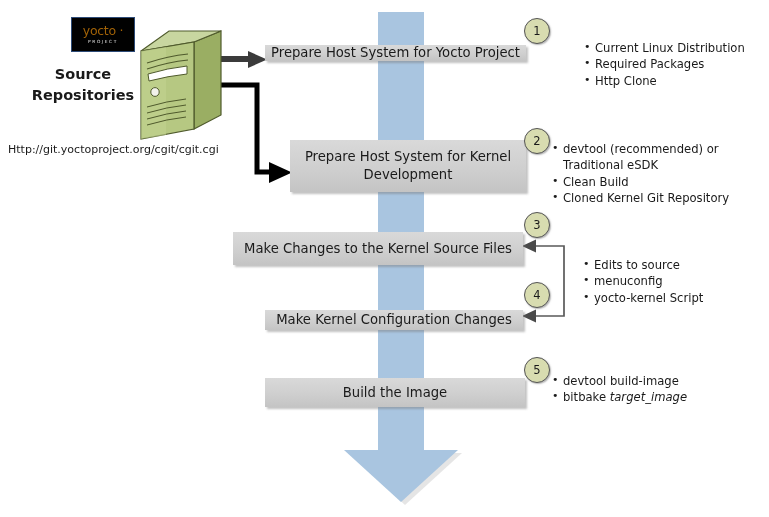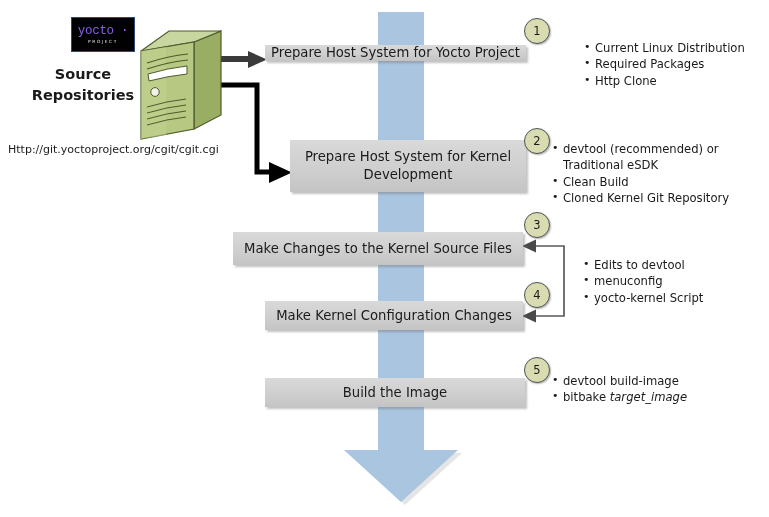--- a/index.html
+++ b/index.html
@@ -117,25 +117,24 @@
     height: 33px;
     background: #010101;
     border: 1.6px solid #2d4b78;
     display: flex;
     flex-direction: column;
     align-items: center;
     justify-content: center;
     z-index: 4;
   }
   .yocto-word {
-    color: #8b5cf6;
+    color: #a16207;
     font-size: 12.5px;
     letter-spacing: -0.3px;
     line-height: 1;
-    font-family: Liberation Mono, monospace;
   }
   .yocto-sub {
     color: #e8e8e8;
     font-size: 4.3px;
     letter-spacing: 1.6px;
     margin-top: 2px;
     line-height: 1;
   }
 
   
@@ -262,30 +261,30 @@
     </ul>
   </div>
 
   <div class="pbox" style="left:233px; top:232px; width:290px; height:33px;">
     <span>Make Changes to the Kernel Source Files</span>
   </div>
   <div class="step-circle" style="left:524px; top:212px;">
     <span>3</span>
   </div>
 
-  <div class="pbox" style="left:265px; top:301px; width:258px; height:29px;">
+  <div class="pbox" style="left:265px; top:310px; width:258px; height:20px;">
     <span>Make Kernel Configuration Changes</span>
   </div>
   <div class="step-circle" style="left:524px; top:282px;">
     <span>4</span>
   </div>
 
   <div class="bullets" style="left:583px; top:257px; width:180px;">
     <ul>
-      <li>Edits to devtool</li>
+      <li>Edits to source</li>
       <li>menuconfig</li>
       <li>yocto-kernel Script</li>
     </ul>
   </div>
 
   <div class="pbox" style="left:265px; top:378px; width:260px; height:29px;">
     <span>Build the Image</span>
   </div>
   <div class="step-circle" style="left:524px; top:357px;">
     <span>5</span>

